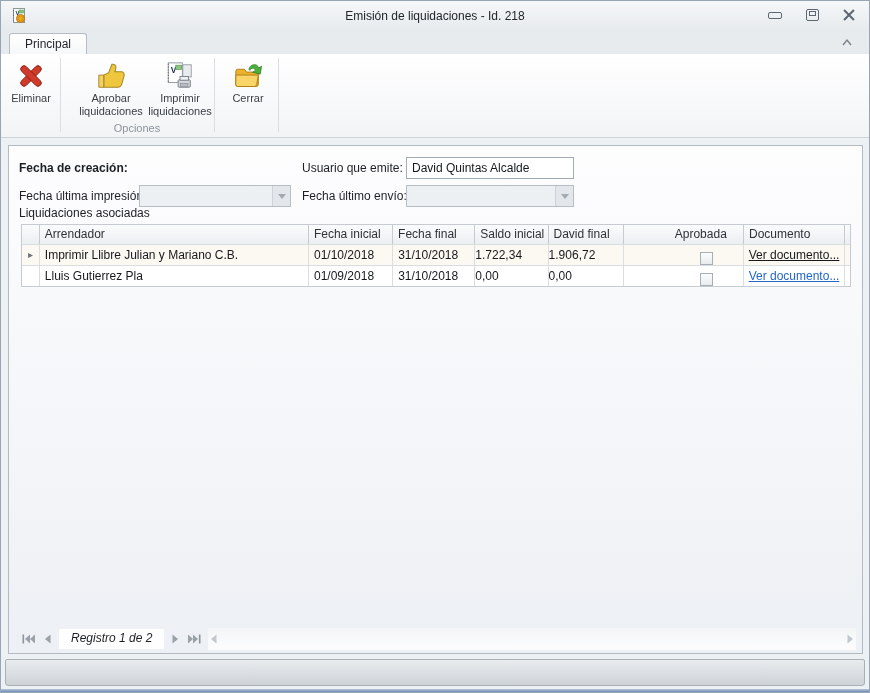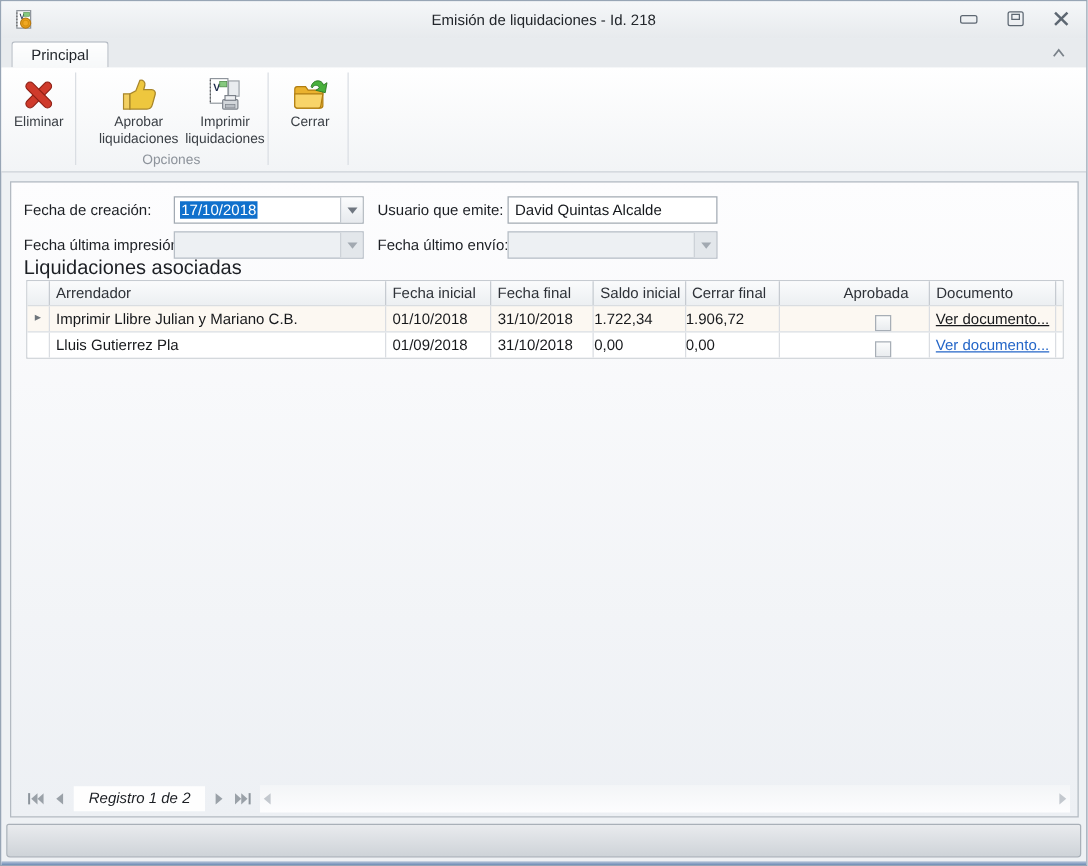--- a/index.html
+++ b/index.html
@@ -60,21 +60,21 @@
   .combo .sel { background:#1070cc; color:#fff; padding:0 1px; }
   .combo .arrow-btn { width:18px; border-left:1px solid #c2c8cf;
     background:linear-gradient(#fbfcfd,#e7eaee); display:flex; align-items:center; justify-content:center; }
   .combo.disabled { background:#edf0f3; border-color:#b7bec6; }
   .combo.disabled .arrow-btn { background:#e3e7eb; border-left-color:#cdd2d8; }
   .tri-down { width:0; height:0; border-left:4px solid transparent; border-right:4px solid transparent;
     border-top:5px solid #6f7680; }
   .combo.disabled .tri-down { border-top-color:#a2a9b1; }
   .textbox { padding:3px 0 0 5px; }
 
-  .section-label { position:absolute; font-size:16px; color:#1c1f24; }
+  .section-label { position:absolute; font-size:12px; color:#1c1f24; }
 
   
   .grid { position:absolute; left:12px; top:78px; width:830px; background:#fff;
     border:1px solid #c6cbd1; font-size:12px; }
   .grid-header { display:flex; height:19px; line-height:18px;
     background:linear-gradient(#fafbfc,#eceff2); color:#2e3238; }
   .grid-header .cell { border-right:1px solid #c6cbd1; padding-left:5px; overflow:hidden; white-space:nowrap; }
   .grid-header .cell:last-child { border-right:none; }
   .grid-row { display:flex; height:21px; line-height:20px; border-top:1px solid #d9dde1; color:#17191c; background:#fff; }
   .grid-row.selected { background:#fcf8f2; }
@@ -183,27 +183,21 @@
         <path d="M17 9 c1-6 9-7 10.5-1.5 l3-2 -1.5 8.5 -8-2 3-2 c-1-3.5-5.5-2.5-6 0 z" fill="#49b03c" stroke="#2f7a27" stroke-width="0.8"></path>
       </svg>
       <span class="lbl">Cerrar</span>
     </div>
 
     <div class="group-label">Opciones</div>
   </div>
 
   <div class="panel">
 
-    <div class="flabel" style="left:10px; top:15px;">Fecha de creación:</div>
-    <div class="combo" style="left:130px; top:11px; width:152px;">
-      <div class="val"><span class="sel">17/10/2018</span></div>
-      <div class="arrow-btn">
-        <span class="tri-down"></span>
-      </div>
-    </div>
+    <div class="flabel" style="left:10px; top:15px;font-weight:bold;">Fecha de creación:</div>
 
     <div class="flabel" style="left:293px; top:15px;">Usuario que emite:</div>
     <div class="textbox" style="left:397px; top:11px; width:168px;">David Quintas Alcalde</div>
 
     <div class="flabel" style="left:10px; top:43px;">Fecha última impresión:</div>
     <div class="combo disabled" style="left:130px; top:39px; width:152px;">
       <div class="val"></div>
       <div class="arrow-btn">
         <span class="tri-down"></span>
       </div>
@@ -219,21 +213,21 @@
 
     <div class="section-label" style="left:10px; top:60px;">Liquidaciones asociadas</div>
 
     <div class="grid">
       <div class="grid-header">
         <div class="cell sel-col col-selc"></div>
         <div class="cell col-arr">Arrendador</div>
         <div class="cell col-fi">Fecha inicial</div>
         <div class="cell col-ff">Fecha final</div>
         <div class="cell col-si">Saldo inicial</div>
-        <div class="cell col-sf">Cerrar final</div>
+        <div class="cell col-sf">David final</div>
         <div class="cell col-ap">Aprobada</div>
         <div class="cell col-doc">Documento</div>
         <div class="cell col-fill"></div>
       </div>
 
       <div class="grid-row selected">
         <div class="cell sel-col col-selc">
           <span class="row-marker">▸</span>
         </div>
         <div class="cell col-arr">Imprimir Llibre Julian y Mariano C.B.</div>

